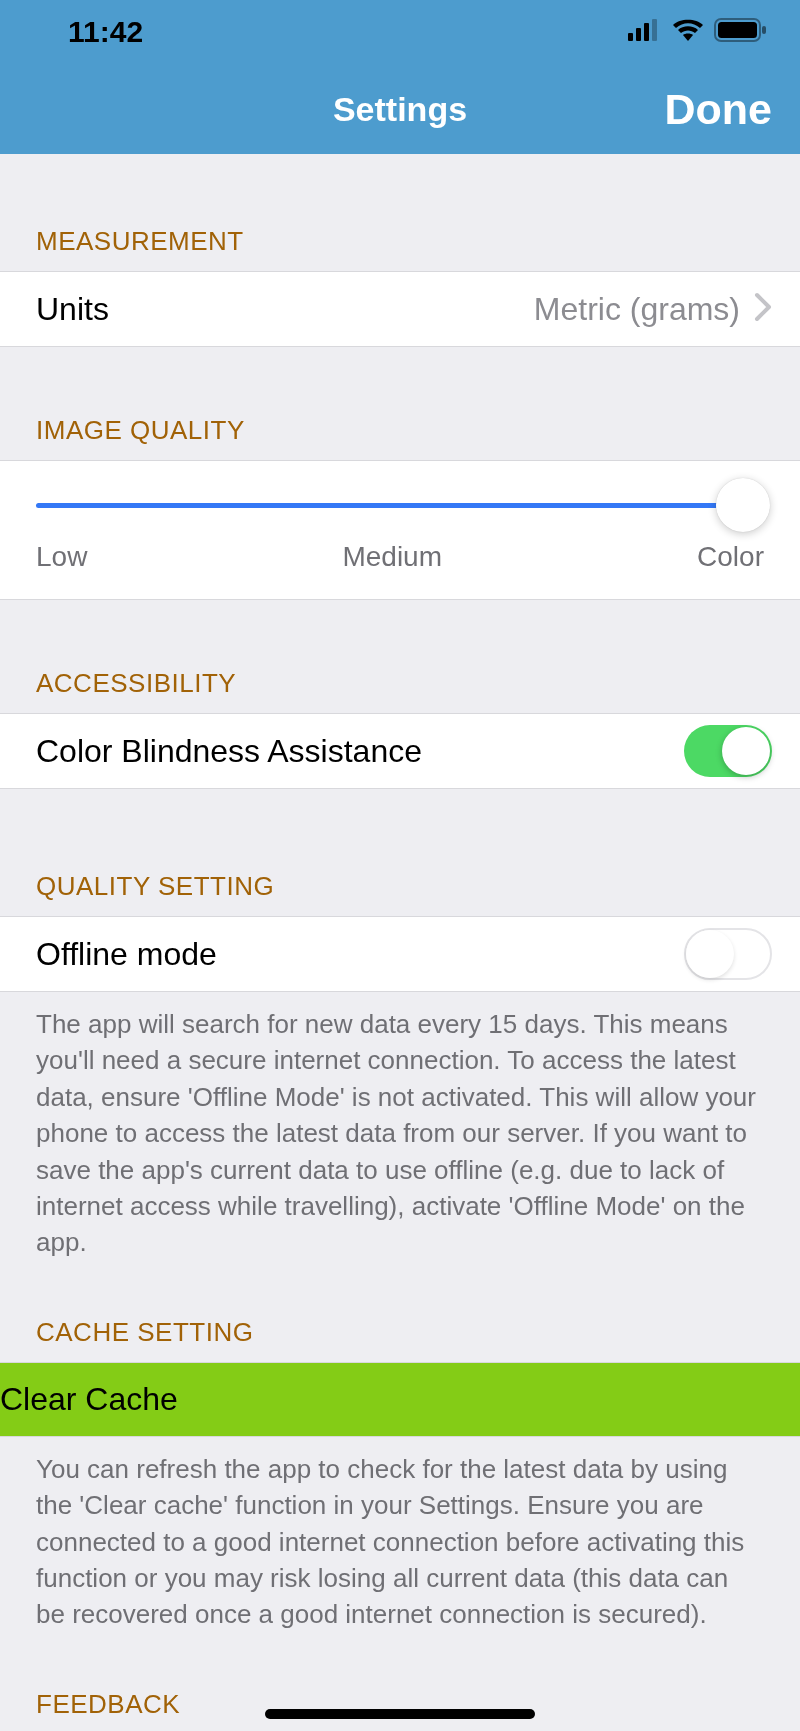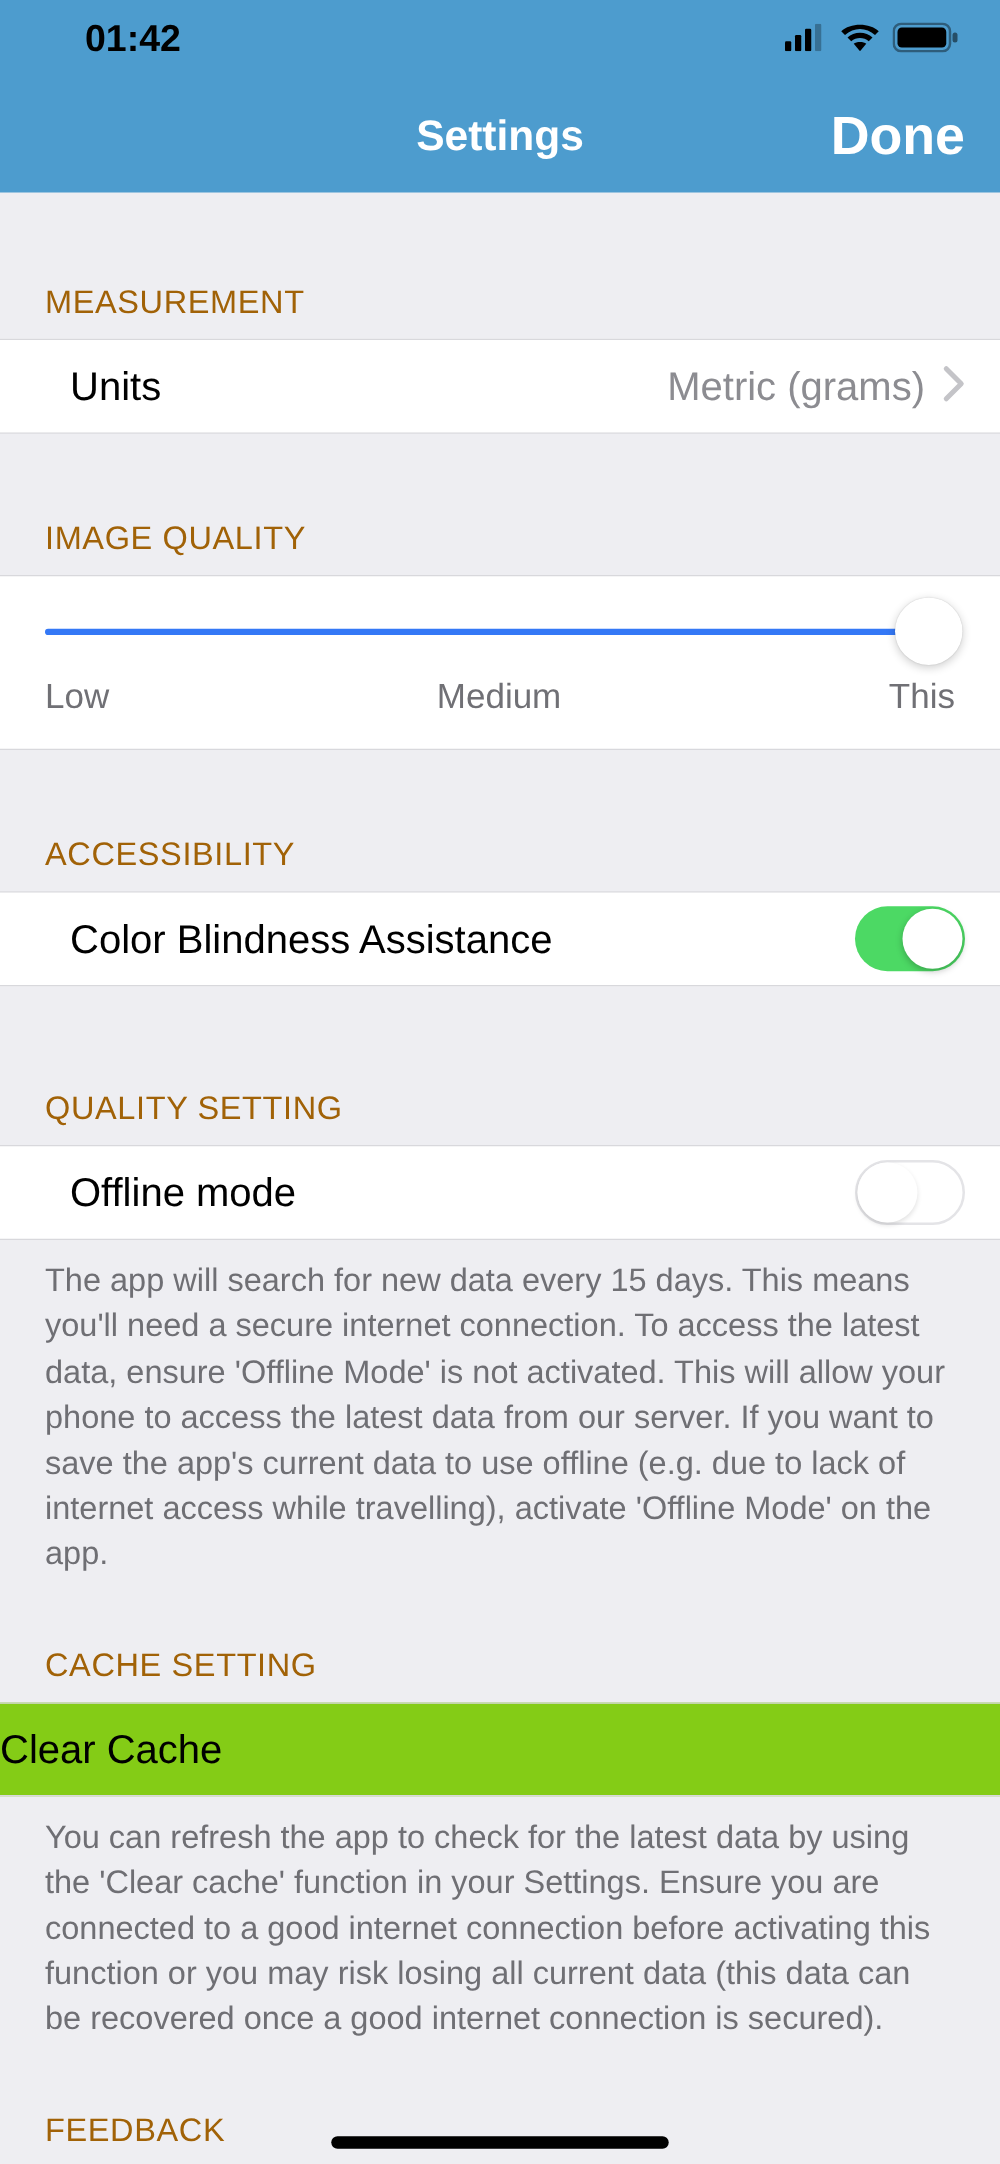--- a/index.html
+++ b/index.html
@@ -70,21 +70,20 @@
     border-bottom: 1px solid #d8d8dc;
     display: flex;
     align-items: center;
     padding: 0 28px 0 36px;
     min-height: 76px;
   }
   .row-label {
     font-size: 32px;
     color: #000;
     flex: 1;
-    margin-left: 20px;
   }
   .row-value {
     font-size: 32px;
     color: #8c8c91;
     margin-right: 14px;
   }
   .chevron {
     color: #c4c4c8;
   }
 
@@ -186,21 +185,21 @@
     width: 270px;
     height: 10px;
     background: #000;
     border-radius: 5px;
   }
 </style>
 </head>
 <body>
 
 <div class="status-bar">
-  <div class="status-time">01:42</div>
+  <div class="status-time">11:42</div>
   <div class="status-icons">
     <span>
       <svg width="34" height="22" viewBox="0 0 34 22">
         <rect x="0" y="14" width="5" height="8" rx="1" fill="#000"></rect>
         <rect x="8" y="9" width="5" height="13" rx="1" fill="#000"></rect>
         <rect x="16" y="4" width="5" height="18" rx="1" fill="#000"></rect>
         <rect x="24" y="0" width="5" height="22" rx="1" fill="#000" opacity="0.28"></rect>
       </svg>
     </span>
     <span>
@@ -240,21 +239,21 @@
 <div class="spacer-top-2"></div>
 <div class="section-header">IMAGE QUALITY</div>
 <div class="slider-section">
   <div class="slider-track-container">
     <div class="slider-track"></div>
     <div class="slider-thumb"></div>
   </div>
   <div class="slider-labels">
     <span>Low</span>
     <span>Medium</span>
-    <span>This</span>
+    <span>Color</span>
   </div>
 </div>
 
 <div class="spacer-top-2"></div>
 <div class="section-header">ACCESSIBILITY</div>
 <div class="row">
   <div class="row-label">Color Blindness Assistance</div>
   <div class="toggle on">
     <div class="toggle-knob"></div>
   </div>

